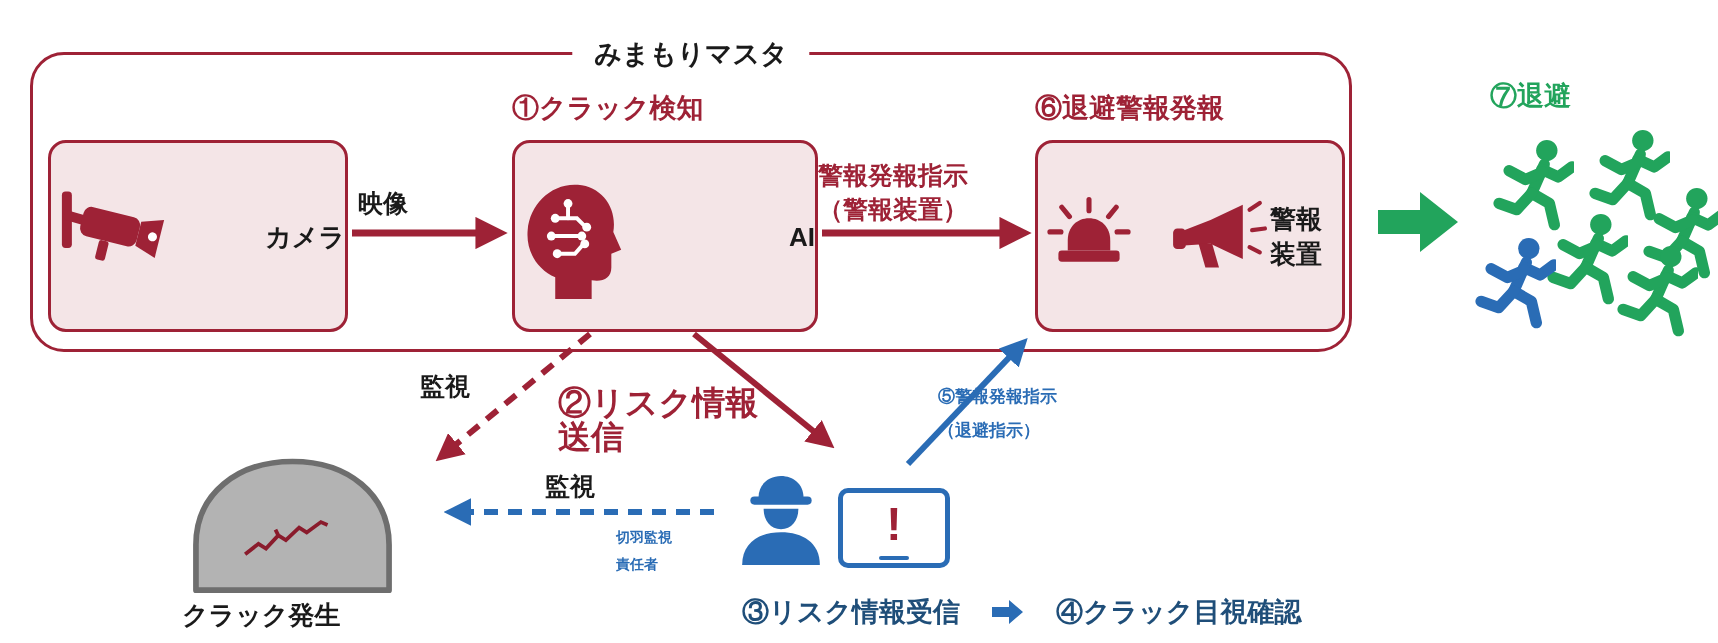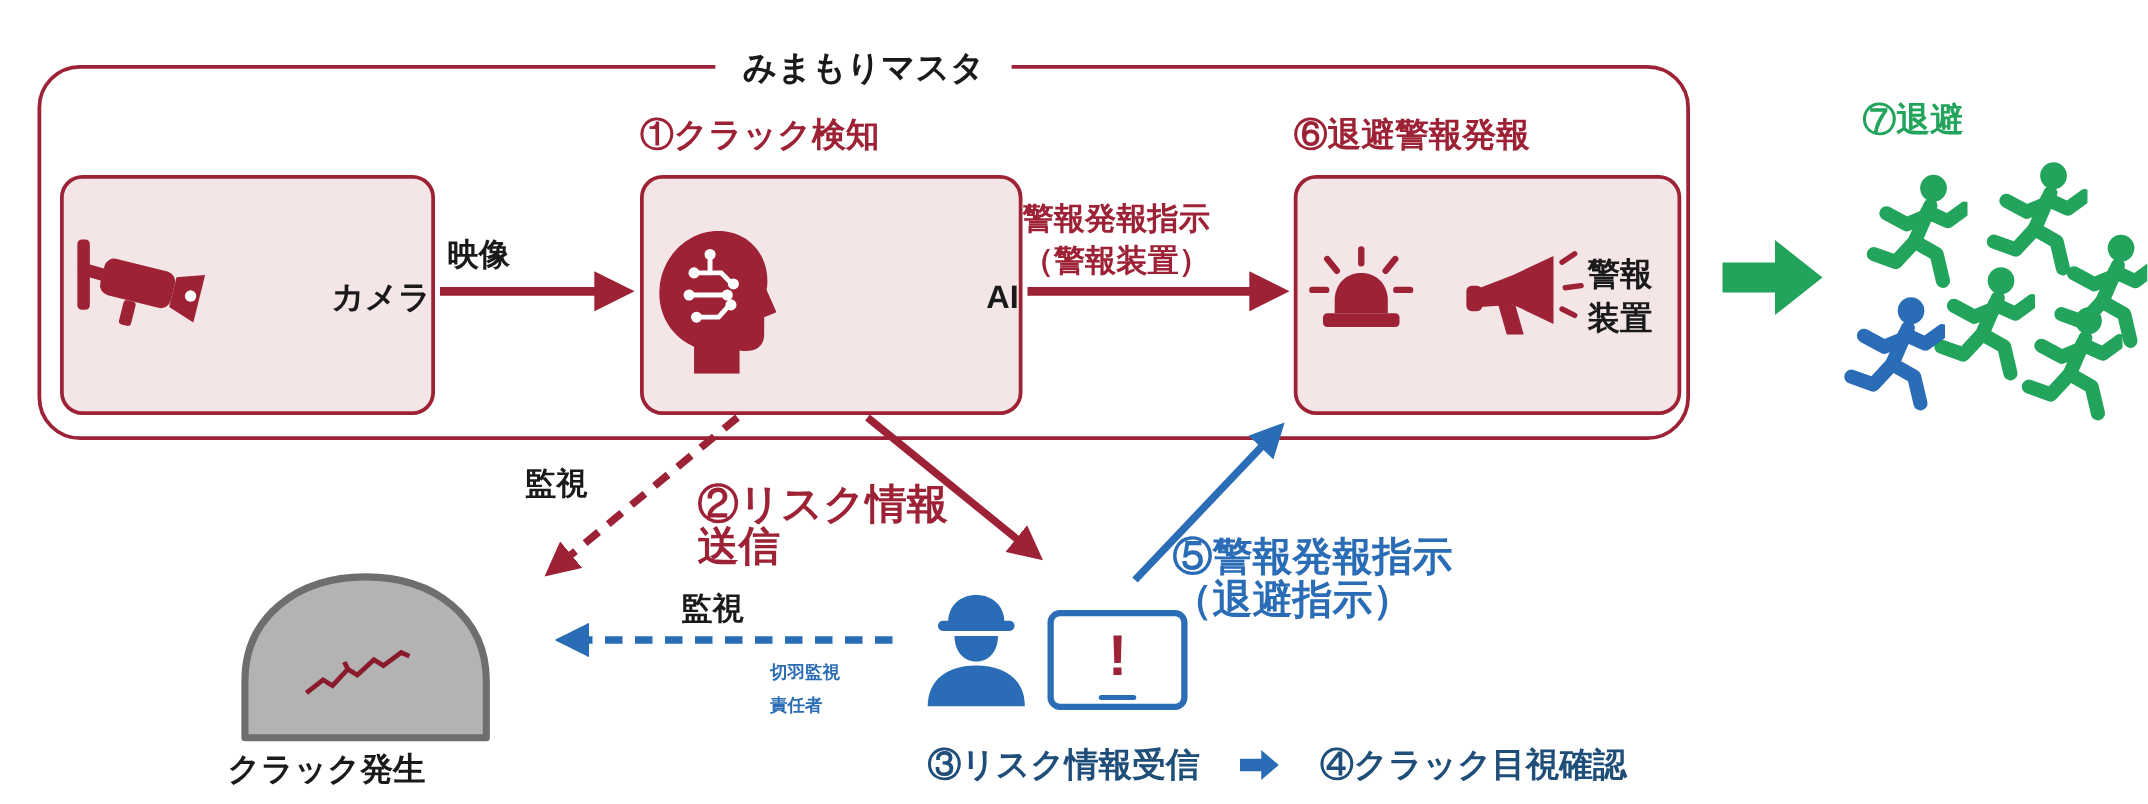--- a/index.html
+++ b/index.html
@@ -169,21 +169,21 @@
 
   <div class="lbl t-green" style="left:1490px;top:78px;width:165px;font-size:27px;">⑦退避</div>
 
   <div class="lbl t-dark" style="left:420px;top:370px;width:110px;font-size:25px;">監視</div>
 
   <div class="lbl t-maroon two-line" style="left:558px;top:386px;width:178px;font-size:33px;">
     <div>②リスク情報</div>
     <div>送信</div>
   </div>
 
-  <div class="lbl t-blue two-line" style="left:938px;top:380px;width:215px;font-size:32px;margin-top:48px;">
+  <div class="lbl t-blue two-line" style="left:938px;top:380px;width:215px;font-size:17px;">
     <div>⑤警報発報指示</div>
     <div>（退避指示）</div>
   </div>
 
   <div class="lbl t-dark" style="left:545px;top:470px;width:110px;font-size:25px;">監視</div>
 
   <div class="evac-group">
       <div class="runner" style="left: 1492px; top: 138px;"><svg width="82" height="98" viewBox="0 0 64 78">
           <circle cx="43" cy="10" r="8.5" fill="#22a45c"></circle>
           <g stroke="#22a45c" stroke-width="9" fill="none" stroke-linecap="round" stroke-linejoin="round">

